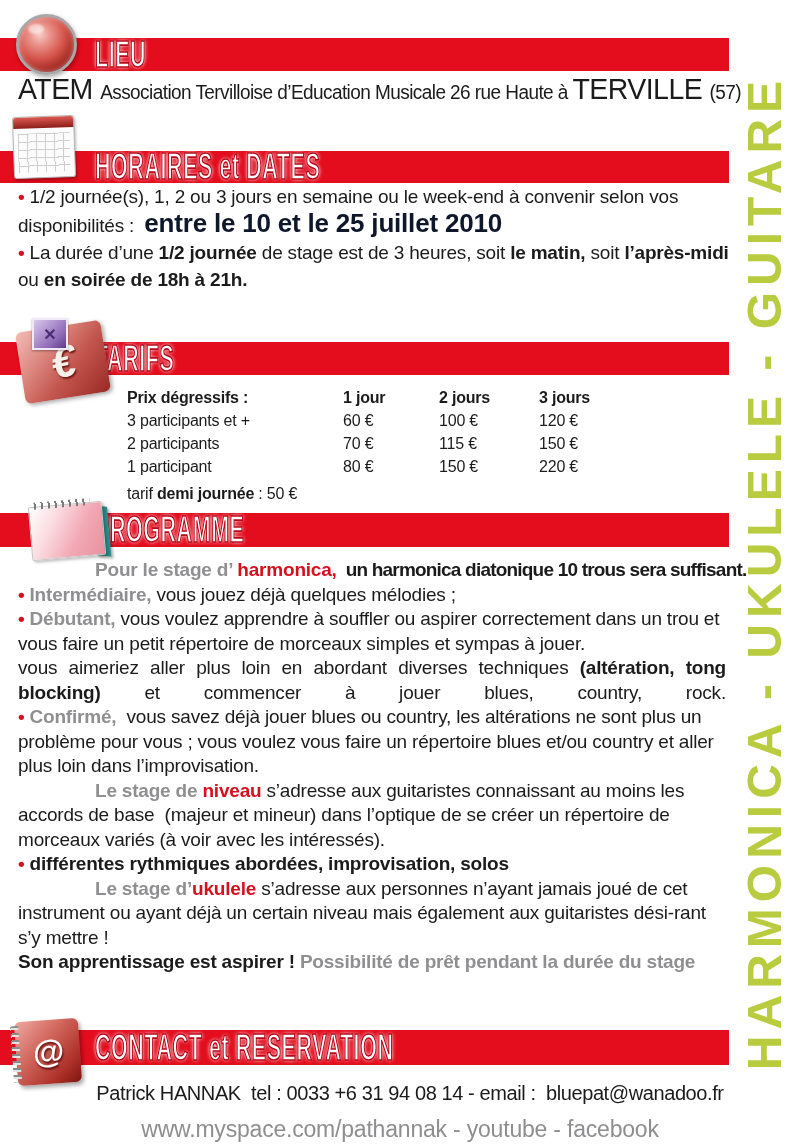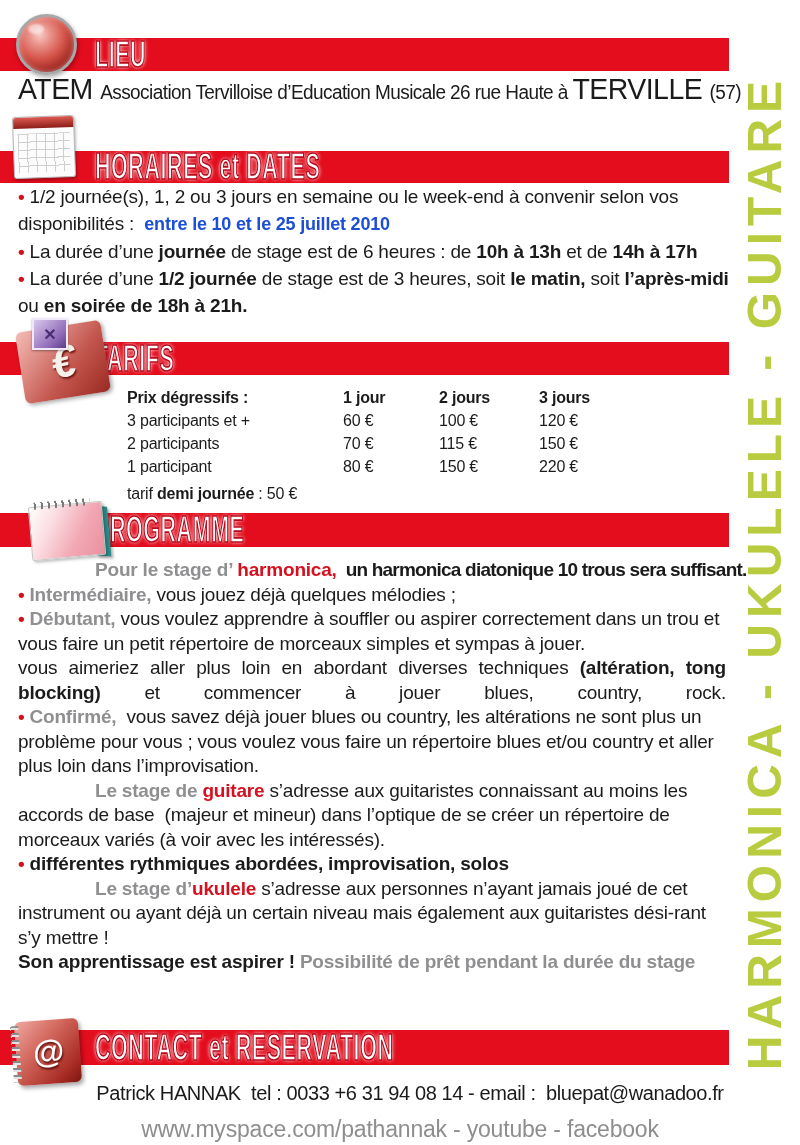--- a/index.html
+++ b/index.html
@@ -85,21 +85,21 @@
   .contact-line{position:absolute;left:0;top:1082px;width:820px;text-align:center;font-size:20px;
     letter-spacing:-0.4px;}
   .footer-line{position:absolute;left:0;top:1116px;width:800px;text-align:center;font-size:23px;
     color:#8e8e90;letter-spacing:-0.2px;}
 
   
   .seg-normal{}
   .seg-bold{font-weight:bold;}
   .seg-gray-bold{font-weight:bold;color:#8f8f91;}
   .seg-red-bold{font-weight:bold;color:#d6101e;}
-  .seg-red-date{font-weight:bold;color:#1d4ed8;font-size:18px;}
+  .seg-red-date{font-weight:bold;color:#0f172a;font-size:26px;}
   .seg-bullet{font-weight:bold;color:#d6101e;}
   .seg-bold-cond{font-weight:bold;letter-spacing:-0.8px;}
   .seg-big{}
 
   
   .side-text{position:absolute;left:729px;top:1145px;width:1145px;height:71px;
     transform:rotate(-90deg);transform-origin:0 0;
     display:flex;align-items:center;justify-content:center;
     font-weight:bold;font-size:48px;letter-spacing:6px;color:#b9cc3f;white-space:nowrap;}
 </style>
@@ -113,21 +113,20 @@
   </div>
   <div class="icon-sphere"></div>
   <div class="address"><span class="seg-big">ATEM </span><span class="seg-normal">Association Tervilloise d’Education Musicale 26 rue Haute à </span><span class="seg-big">TERVILLE </span><span class="seg-normal">(57)</span></div>
 
   <div class="banner banner-2">
     <span class="heading">HORAIRES et DATES</span>
   </div>
   <div class="icon-calendar"></div>
   <div class="horaires">
     <p><span class="seg-bullet">• </span><span class="seg-normal">1/2 journée(s), 1, 2 ou 3 jours en semaine ou le week-end à convenir selon vos disponibilités :&nbsp; </span><span class="seg-red-date">entre le 10 et le 25 juillet 2010</span></p>
-    <p><span class="seg-bullet">• </span><span class="seg-normal">La durée d’une </span><span class="seg-bold">journée</span><span class="seg-normal"> de stage est de 6 heures : de </span><span class="seg-bold">10h à 13h</span><span class="seg-normal"> et de </span><span class="seg-bold">14h à 17h</span></p>
     <p><span class="seg-bullet">• </span><span class="seg-normal">La durée d’une </span><span class="seg-bold">1/2 journée</span><span class="seg-normal"> de stage est de 3 heures, soit </span><span class="seg-bold">le matin,</span><span class="seg-normal"> soit </span><span class="seg-bold">l’après-midi</span><span class="seg-normal"> ou </span><span class="seg-bold">en soirée de 18h à 21h.</span></p>
   </div>
 
   <div class="banner banner-3">
     <span class="heading">TARIFS</span>
   </div>
   <div class="icon-stamp">✕</div>
   <div class="icon-euro">
     <span class="glyph">€</span>
   </div>
@@ -167,21 +166,21 @@
     <span class="pad-back"></span>
     <span class="pad-page"></span>
     <span class="pad-spiral"></span>
   </div>
   <div class="programme">
       <p class="p-indent p-nowrap"><span class="seg-gray-bold">Pour le stage d’ </span><span class="seg-red-bold">harmonica,</span><span class="seg-bold-cond">&nbsp; un harmonica diatonique 10 trous sera suffisant.</span></p>
       <p><span class="seg-bullet">• </span><span class="seg-gray-bold">Intermédiaire,</span><span class="seg-normal"> vous jouez déjà quelques mélodies ;</span></p>
       <p><span class="seg-bullet">• </span><span class="seg-gray-bold">Débutant,</span><span class="seg-normal"> vous voulez apprendre à souffler ou aspirer correctement dans un trou et vous faire un petit répertoire de morceaux simples et sympas à jouer.</span></p>
       <p class="p-just"><span class="seg-normal">vous aimeriez aller plus loin en abordant diverses techniques </span><span class="seg-bold">(altération, tong blocking)</span><span class="seg-normal"> et commencer à jouer blues, country, rock.</span></p>
       <p><span class="seg-bullet">• </span><span class="seg-gray-bold">Confirmé,</span><span class="seg-normal">&nbsp; vous savez déjà jouer blues ou country, les altérations ne sont plus un problème pour vous ; vous voulez vous faire un répertoire blues et/ou country et aller plus loin dans l’improvisation.</span></p>
-      <p class="p-indent"><span class="seg-gray-bold">Le stage de </span><span class="seg-red-bold">guitare</span><span class="seg-normal"> s’adresse aux guitaristes connaissant au moins les accords de base&nbsp; (majeur et mineur) dans l’optique de se créer un répertoire de morceaux variés (à voir avec les intéressés).</span></p>
+      <p class="p-indent"><span class="seg-gray-bold">Le stage de </span><span class="seg-red-bold">niveau</span><span class="seg-normal"> s’adresse aux guitaristes connaissant au moins les accords de base&nbsp; (majeur et mineur) dans l’optique de se créer un répertoire de morceaux variés (à voir avec les intéressés).</span></p>
       <p><span class="seg-bullet">• </span><span class="seg-bold">différentes rythmiques abordées, improvisation, solos</span></p>
       <p class="p-indent"><span class="seg-gray-bold">Le stage d’</span><span class="seg-red-bold">ukulele</span><span class="seg-normal"> s’adresse aux personnes n’ayant jamais joué de cet instrument ou ayant déjà un certain niveau mais également aux guitaristes dési-rant s’y mettre !</span></p>
       <p><span class="seg-bold">Son apprentissage est aspirer !</span><span class="seg-gray-bold"> Possibilité de prêt pendant la durée du stage</span></p>
     </div>
 
   <div class="banner banner-5">
     <span class="heading">CONTACT et RESERVATION</span>
   </div>
   <div class="icon-book">
     <span class="glyph">@</span>

